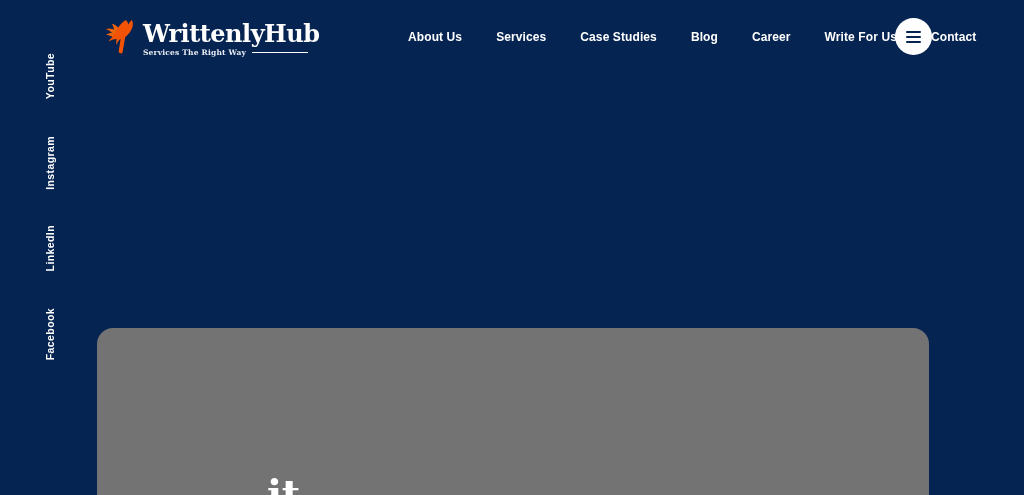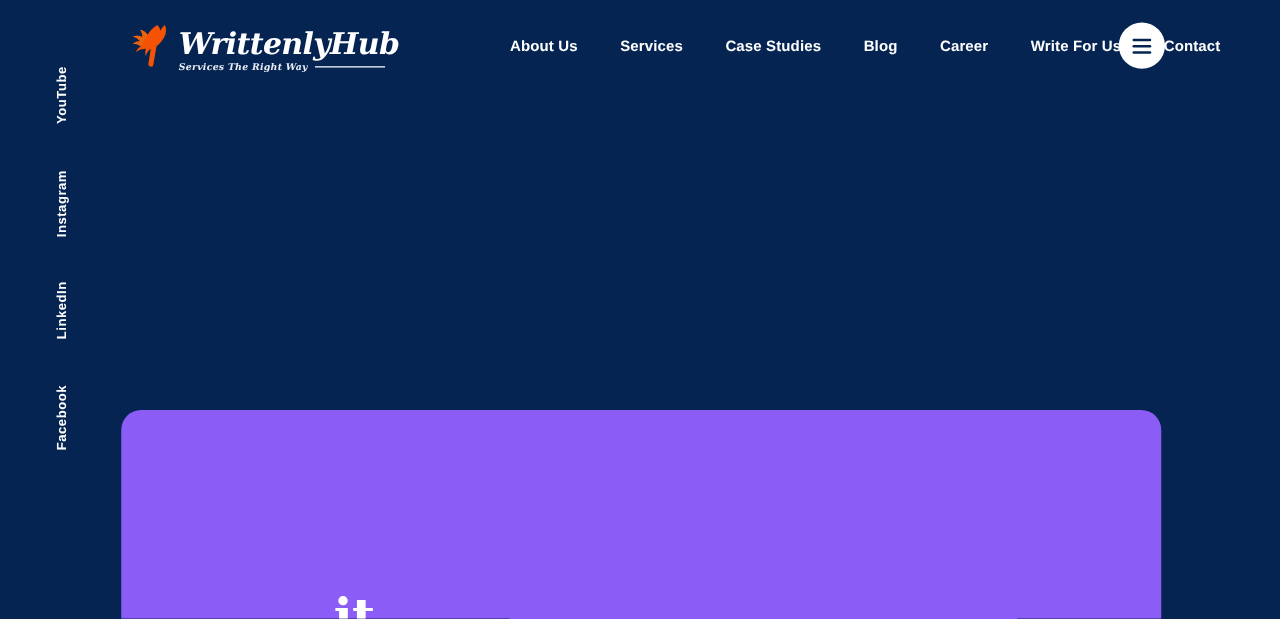--- a/index.html
+++ b/index.html
@@ -25,22 +25,21 @@
     height:75px;
     display:flex;
     align-items:center;
   }
 
   .logo {
     position:absolute;
     left:97px;
     top:16px;
     display:flex;
-    align-items:flex-end;
-    font-style:italic;
+    align-items:center;
   }
 
   .logo-bird {
     width:42px;
     height:42px;
     margin-right:4px;
     margin-top:0px;
     flex:0 0 auto;
   }
 
@@ -188,21 +187,21 @@
     margin-left:5px;
   }
 
   
   .orange-card {
     position:absolute;
     left:97px;
     top:328px;
     width:832px;
     height:167px;
-    background:#8b5cf6;
+    background:#737373;
     border-radius:16px 16px 0 0;
     overflow:hidden;
   }
 
   .card-text {
     position:absolute;
     left:170px;
     top:144px;
     color:#ffffff;
     font-family:"DejaVu Serif", serif;

